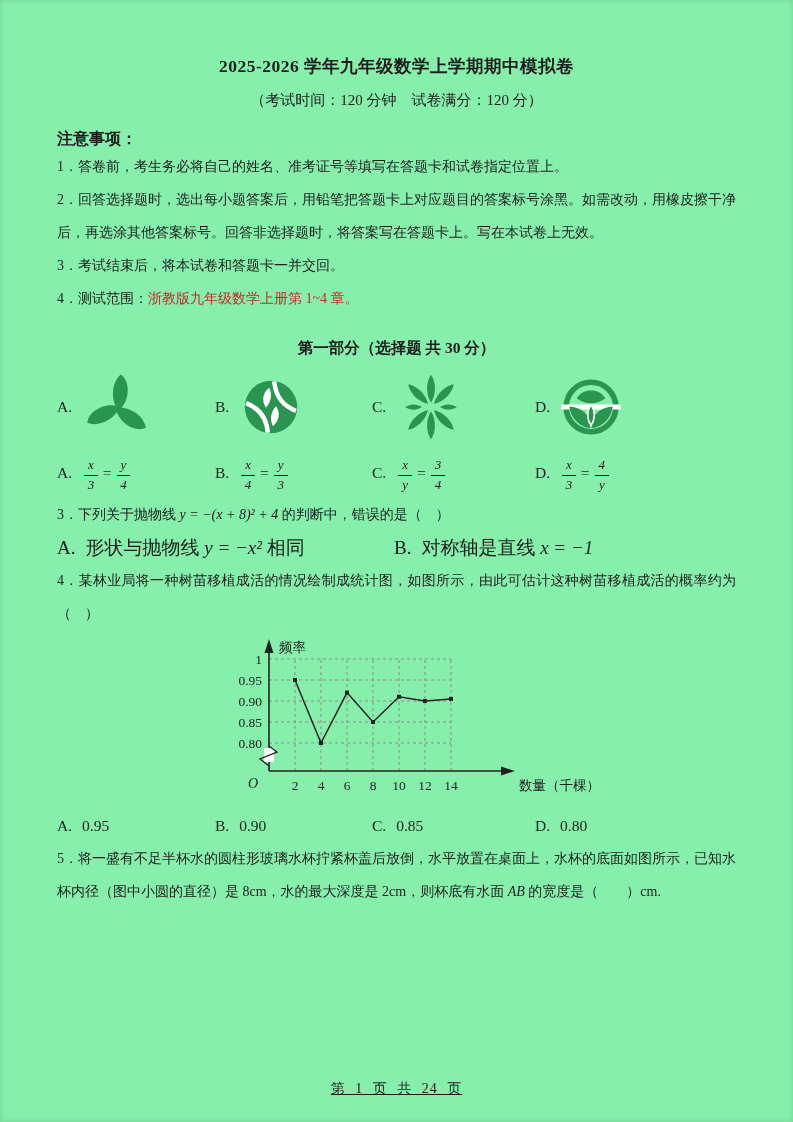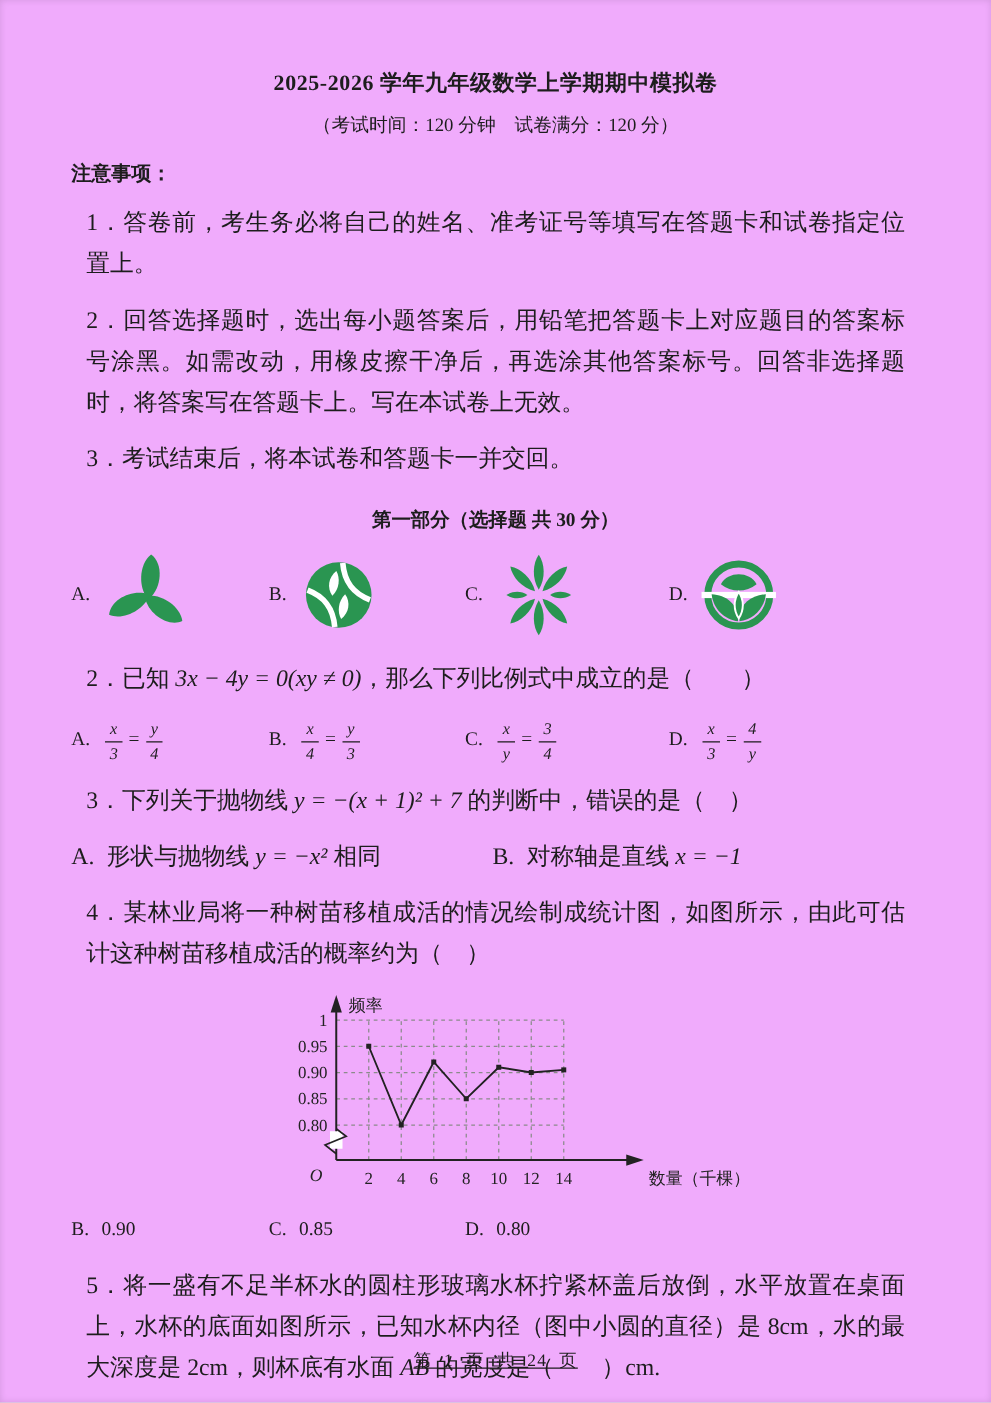--- a/index.html
+++ b/index.html
@@ -1,30 +1,30 @@
 <!DOCTYPE html>
 <html style="--red: #c62828; --green: #2a9551;"><head>
 <meta charset="utf-8">
 <style>
   html,body{margin:0;padding:0;background:#dcdcdc;}
   .page{
     position:relative;
     width:793px;height:1122px;
     margin:0 auto;
-    background:#f0abfc;
+    background:#86efac;
     font-family:"Liberation Serif","DejaVu Serif",serif;
     color:#1d1d1d;
     overflow:hidden;
     box-shadow:inset 0 0 6px rgba(0,0,0,.12);
   }
   .content{padding:44px 57px 0 57px;}
   .title{font-size:17.5px;font-weight:700;text-align:center;margin:10px 0 0;letter-spacing:.5px;}
   .subtitle{font-size:15px;text-align:center;margin:13px 0 0;}
   .notice-head{font-size:16px;font-weight:700;margin:19px 0 0;font-family:Liberation Mono, monospace;}
-  .para{font-size:19px;line-height:33px;margin:12px;text-align:justify;}
+  .para{font-size:14px;line-height:33px;margin:0;text-align:justify;}
   .red{color:var(--red);}
   .part-heading{font-size:15.5px;font-weight:700;text-align:center;margin:16px 0 0;line-height:33px;}
   .section-heading{font-weight:700;}
   i{font-family:"Liberation Serif",serif;}
   
   .opt-grid-4{display:grid;grid-template-columns:158px 157px 163px 1fr;font-size:15.5px;align-items:center;}
   .opt-grid-2{display:grid;grid-template-columns:337px 1fr;font-size:19px;line-height:33px;}
   .opt-label{margin-right:10px;}
   .logo-row{height:78px;margin:4px 0 2px;}
   .logo-cell{display:flex;align-items:center;gap:10px;}
@@ -47,20 +47,21 @@
 <div class="page">
   <div class="content">
 
     <h1 class="title">2025-2026 学年九年级数学上学期期中模拟卷</h1>
     <div class="subtitle">（考试时间：120 分钟　试卷满分：120 分）</div>
 
     <div class="notice-head">注意事项：</div>
     <p class="para">1．答卷前，考生务必将自己的姓名、准考证号等填写在答题卡和试卷指定位置上。</p>
     <p class="para">2．回答选择题时，选出每小题答案后，用铅笔把答题卡上对应题目的答案标号涂黑。如需改动，用橡皮擦干净后，再选涂其他答案标号。回答非选择题时，将答案写在答题卡上。写在本试卷上无效。</p>
     <p class="para">3．考试结束后，将本试卷和答题卡一并交回。</p>
+    <p class="para"><span>4．测试范围：</span><span class="red">浙教版九年级数学上册第 1~4 章。</span></p>
 
     <div class="part-heading">第一部分（选择题 共 30 分）</div>
 
     <div class="opt-grid-4 logo-row">
       <div class="logo-cell">
         <span>A.</span>
         <svg width="72" height="72" viewBox="0 0 100 100" aria-label="three-leaf-pinwheel-logo">
           <path class="lg" d="M50,54 C40,42 40,16 54,5 C68,15 66,42 52,54 Z"></path>
           <path class="lg" d="M50,54 C40,42 40,16 54,5 C68,15 66,42 52,54 Z" transform="rotate(120,50,52)"></path>
           <path class="lg" d="M50,54 C40,42 40,16 54,5 C68,15 66,42 52,54 Z" transform="rotate(240,50,52)"></path>
@@ -95,37 +96,36 @@
           <circle class="lg-ring" cx="50" cy="50" r="40"></circle>
           <path class="lg" d="M27,36 C36,19 64,19 73,36 C60,47 40,47 27,36 Z"></path>
           <rect x="2" y="46" width="96" height="8" fill="#fff"></rect>
           <path class="lg" d="M49,84 C32,82 17,68 15,49 C34,50 47,62 49,76 Z"></path>
           <path class="lg" d="M51,84 C68,82 83,68 85,49 C66,50 53,62 51,76 Z"></path>
           <path class="lg" d="M50,46 C57,56 57,70 50,80 C43,70 43,56 50,46 Z" stroke="#fff" stroke-width="2.5"></path>
         </svg>
       </div>
     </div>
 
-    <p class="para">2．已知 <i>3x − 4y = 0(xy ≠ 0)</i>，那么下列比例式中成立的是（　　）</p>
     <div class="opt-grid-4 frac-row">
       <div>
         <span class="opt-label">A.</span><span class="frac"><span class="num">x</span><span class="den">3</span></span><span class="eq">=</span><span class="frac"><span class="num">y</span><span class="den">4</span></span>
       </div>
       <div>
         <span class="opt-label">B.</span><span class="frac"><span class="num">x</span><span class="den">4</span></span><span class="eq">=</span><span class="frac"><span class="num">y</span><span class="den">3</span></span>
       </div>
       <div>
         <span class="opt-label">C.</span><span class="frac"><span class="num">x</span><span class="den">y</span></span><span class="eq">=</span><span class="frac"><span class="num">3</span><span class="den">4</span></span>
       </div>
       <div>
         <span class="opt-label">D.</span><span class="frac"><span class="num">x</span><span class="den">3</span></span><span class="eq">=</span><span class="frac"><span class="num">4</span><span class="den">y</span></span>
       </div>
     </div>
 
-    <p class="para">3．下列关于抛物线 <i>y = −(x + 1)² + 7</i> 的判断中，错误的是（　）</p>
+    <p class="para">3．下列关于抛物线 <i>y = −(x + 8)² + 4</i> 的判断中，错误的是（　）</p>
     <div class="opt-grid-2">
       <div><span class="opt-label">A.</span><span>形状与抛物线 <i>y = −x²</i> 相同</span></div>
       <div><span class="opt-label">B.</span><span>对称轴是直线 <i>x = −1</i></span></div>
     </div>
 
     <p class="para">4．某林业局将一种树苗移植成活的情况绘制成统计图，如图所示，由此可估计这种树苗移植成活的概率约为（　）</p>
     <div class="chart-wrap">
       <svg id="freq-chart" width="420" height="166" viewBox="0 0 420 166">
           <line x1="62" y1="108" x2="244" y2="108" stroke="#8b8b8b" stroke-width="1" stroke-dasharray="3,3"></line>
           <line x1="62" y1="87.00000000000003" x2="244" y2="87.00000000000003" stroke="#8b8b8b" stroke-width="1" stroke-dasharray="3,3"></line>
@@ -164,20 +164,21 @@
           <rect x="86" y="43.000000000000036" width="4" height="4" fill="#222"></rect>
           <rect x="112" y="106" width="4" height="4" fill="#222"></rect>
           <rect x="138" y="55.6" width="4" height="4" fill="#222"></rect>
           <rect x="164" y="85.00000000000003" width="4" height="4" fill="#222"></rect>
           <rect x="190" y="59.800000000000004" width="4" height="4" fill="#222"></rect>
           <rect x="216" y="64" width="4" height="4" fill="#222"></rect>
           <rect x="242" y="61.900000000000006" width="4" height="4" fill="#222"></rect>
         </svg>
     </div>
     <div class="opt-grid-4" style="line-height:33px;">
+      <div><span class="opt-label">A.</span><span>0.95</span></div>
       <div><span class="opt-label">B.</span><span>0.90</span></div>
       <div><span class="opt-label">C.</span><span>0.85</span></div>
       <div><span class="opt-label">D.</span><span>0.80</span></div>
     </div>
 
     <p class="para">5．将一盛有不足半杯水的圆柱形玻璃水杯拧紧杯盖后放倒，水平放置在桌面上，水杯的底面如图所示，已知水杯内径（图中小圆的直径）是 8cm，水的最大深度是 2cm，则杯底有水面 <i>AB</i> 的宽度是（　　）cm.</p>
 
   </div>
 
   <div class="footer">第 1 页 共 24 页</div>

